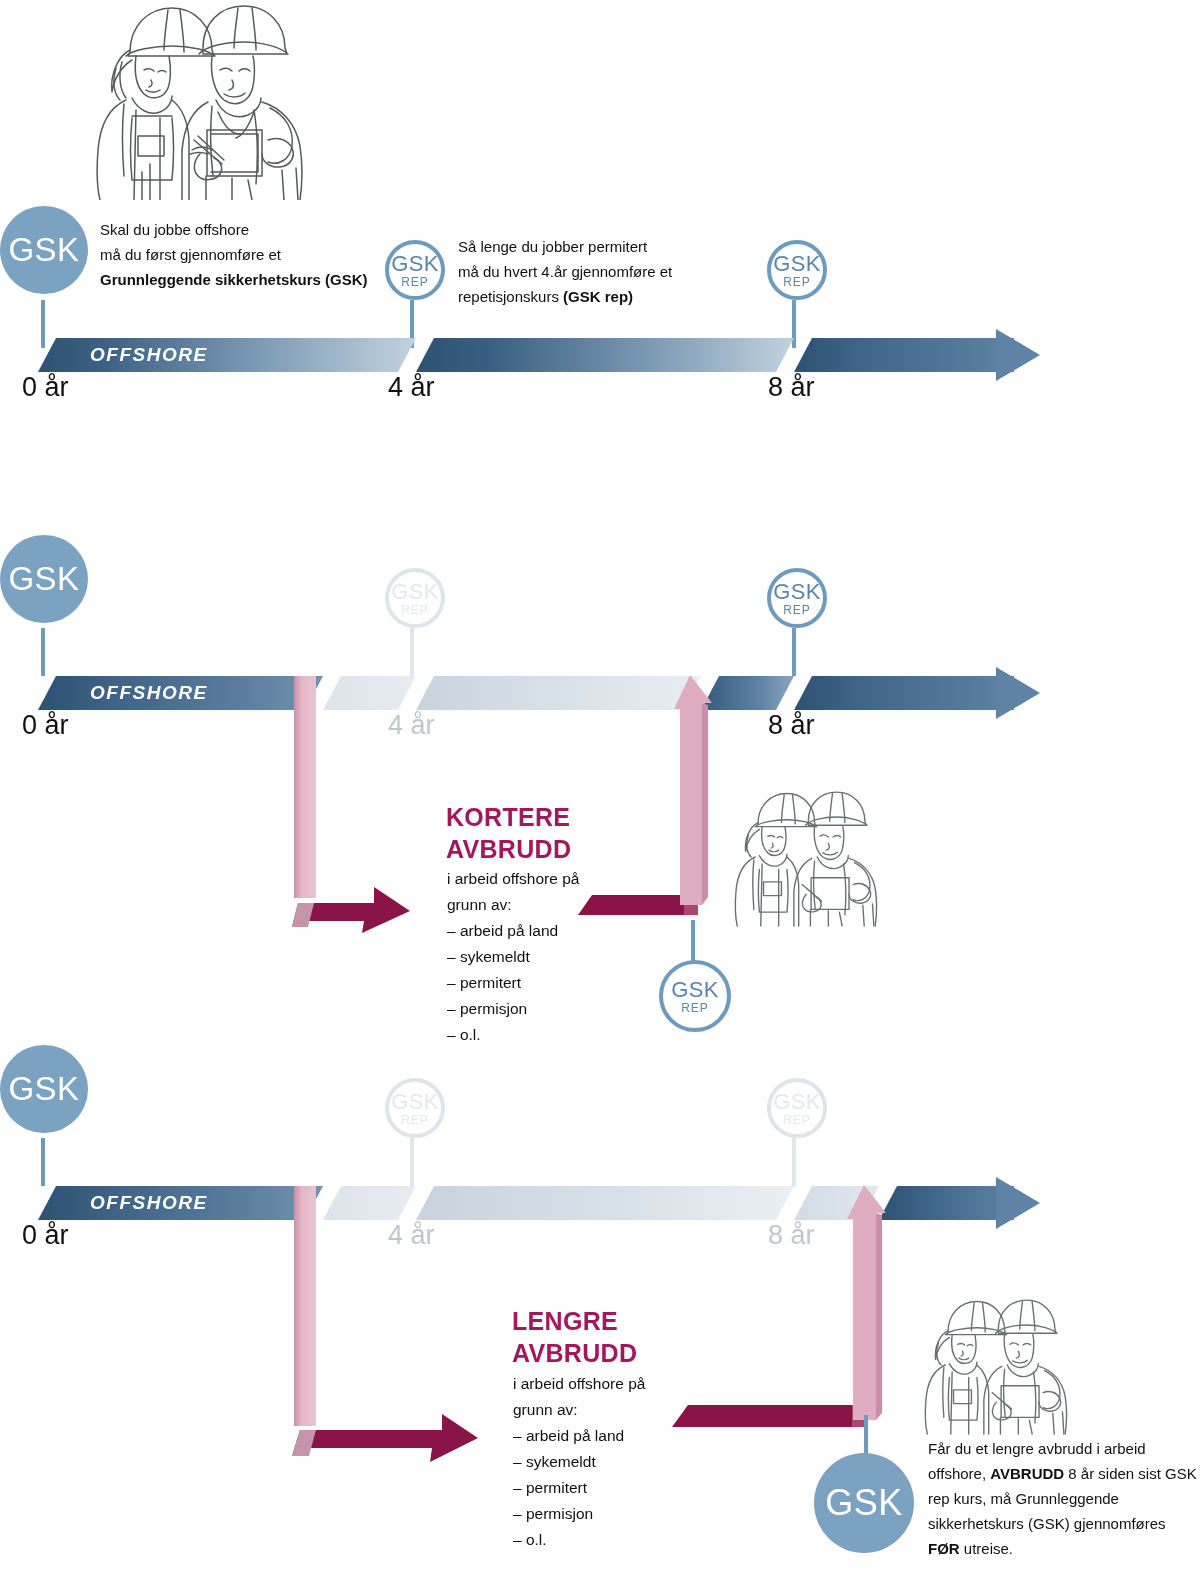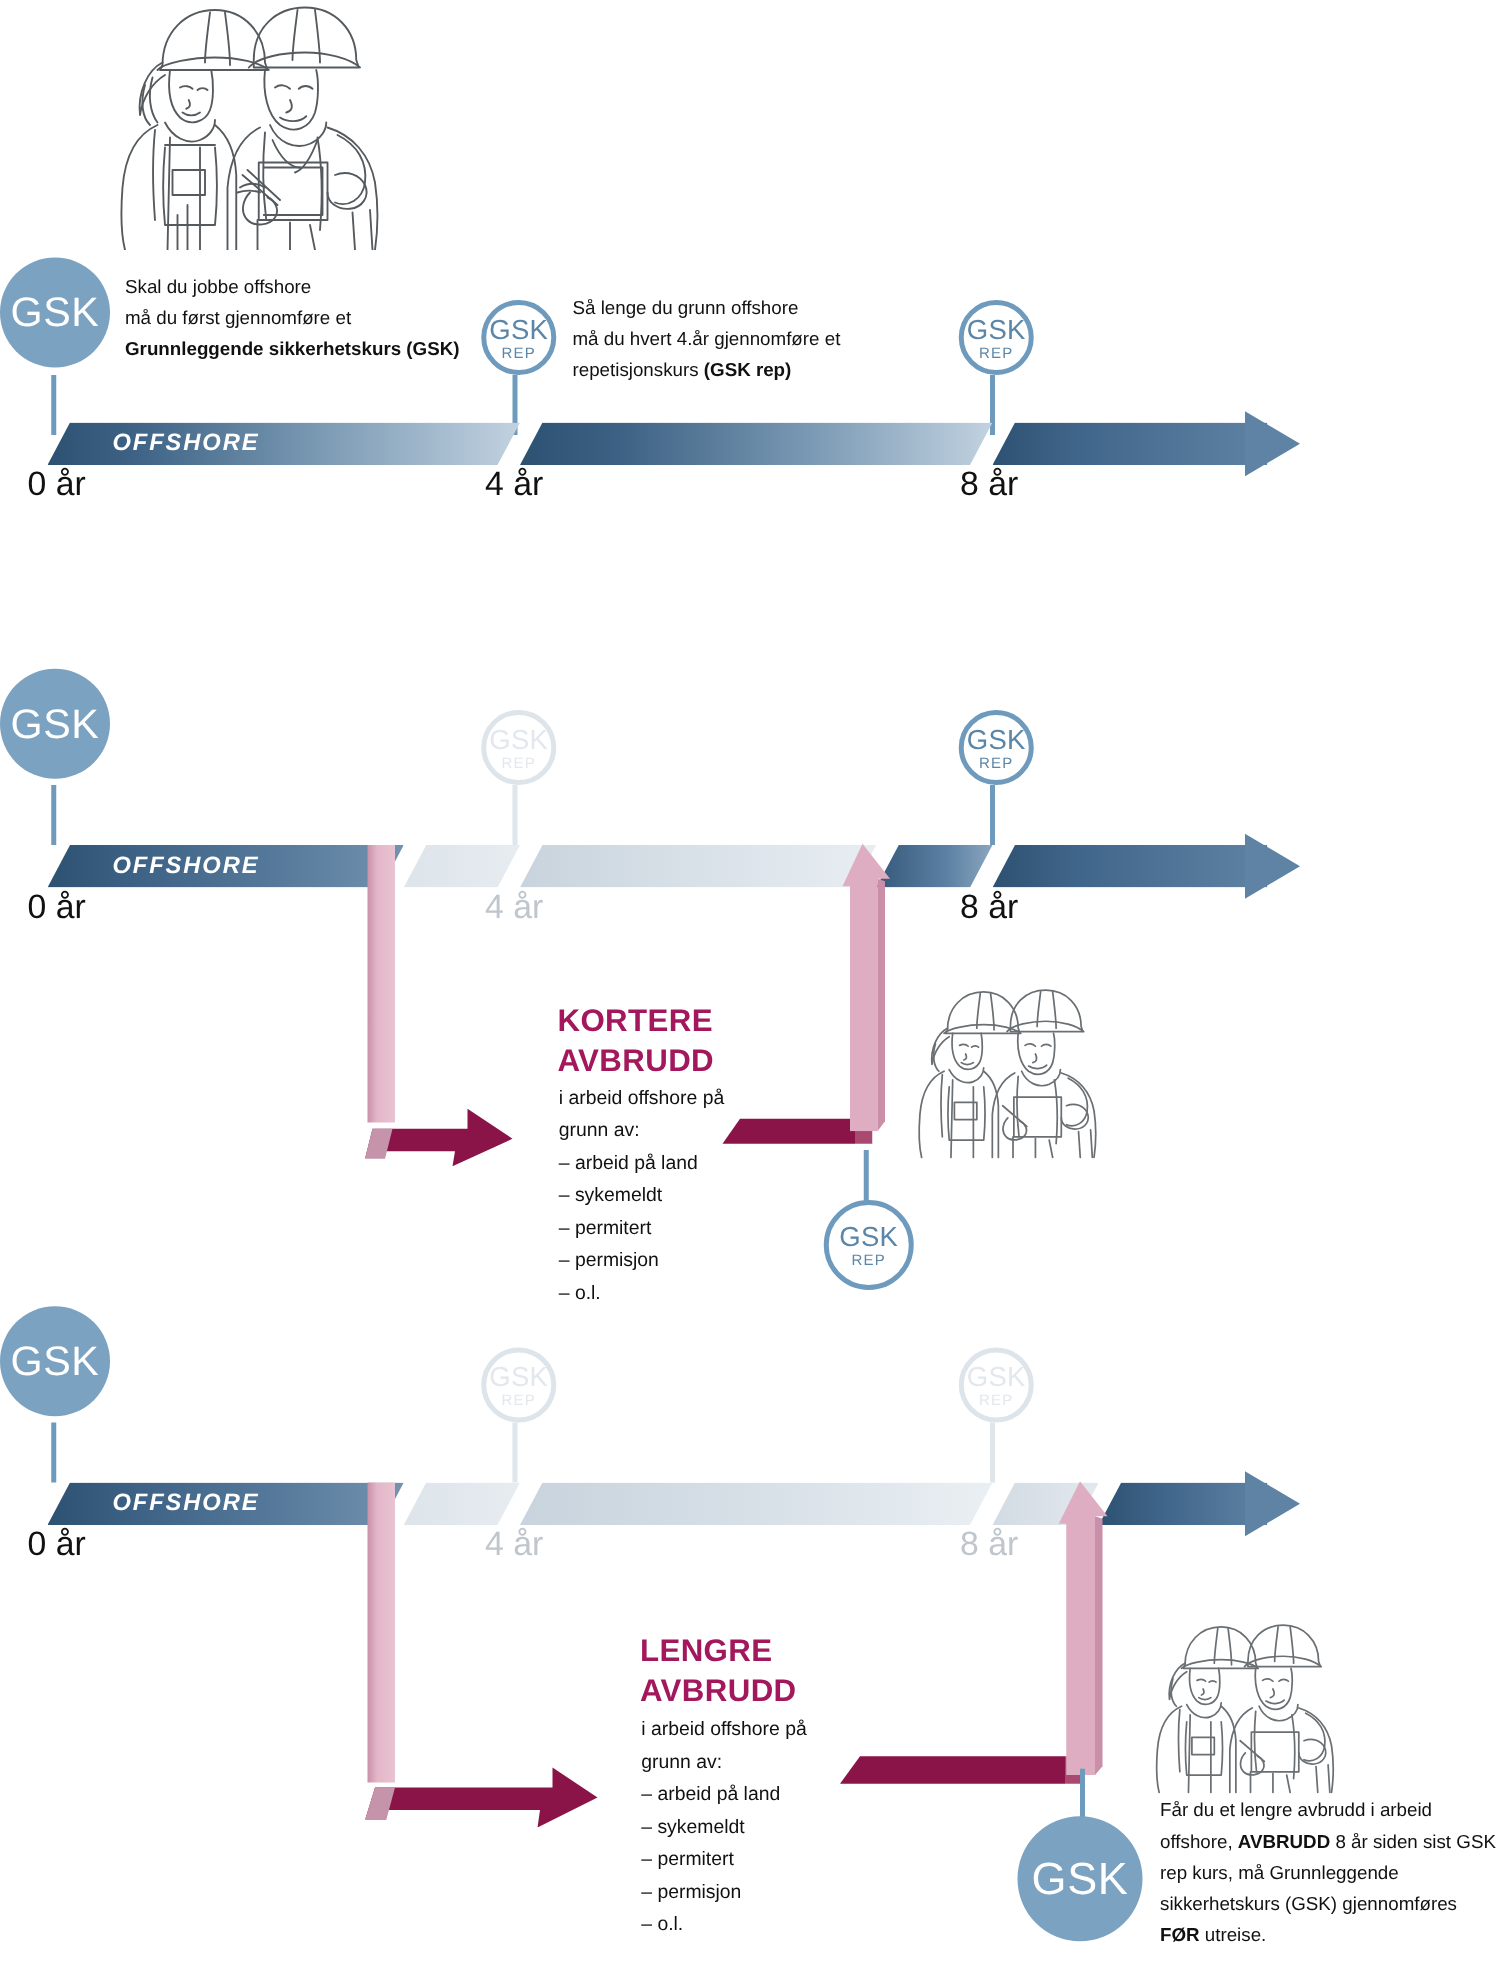--- a/index.html
+++ b/index.html
@@ -115,21 +115,21 @@
       <div><b>Grunnleggende sikkerhetskurs (GSK)</b></div>
     </div>
 
     <div class="stem" style="left:410px;top:300px;height:48px;"></div>
     <div class="gsk-ring" style="left:385px;top:240px;width:52px;height:52px;">
       <span class="big">GSK</span>
       <span class="small">REP</span>
     </div>
 
     <div class="txt" style="left:458px;top:234px;width:340px;">
-      <div>Så lenge du grunn offshore</div>
+      <div>Så lenge du jobber permitert</div>
       <div>må du hvert 4.år gjennomføre et</div>
       <div><span>repetisjonskurs </span><b>(GSK rep)</b></div>
     </div>
 
     <div class="stem" style="left:792px;top:300px;height:48px;"></div>
     <div class="gsk-ring" style="left:767px;top:240px;width:52px;height:52px;">
       <span class="big">GSK</span>
       <span class="small">REP</span>
     </div>
 

